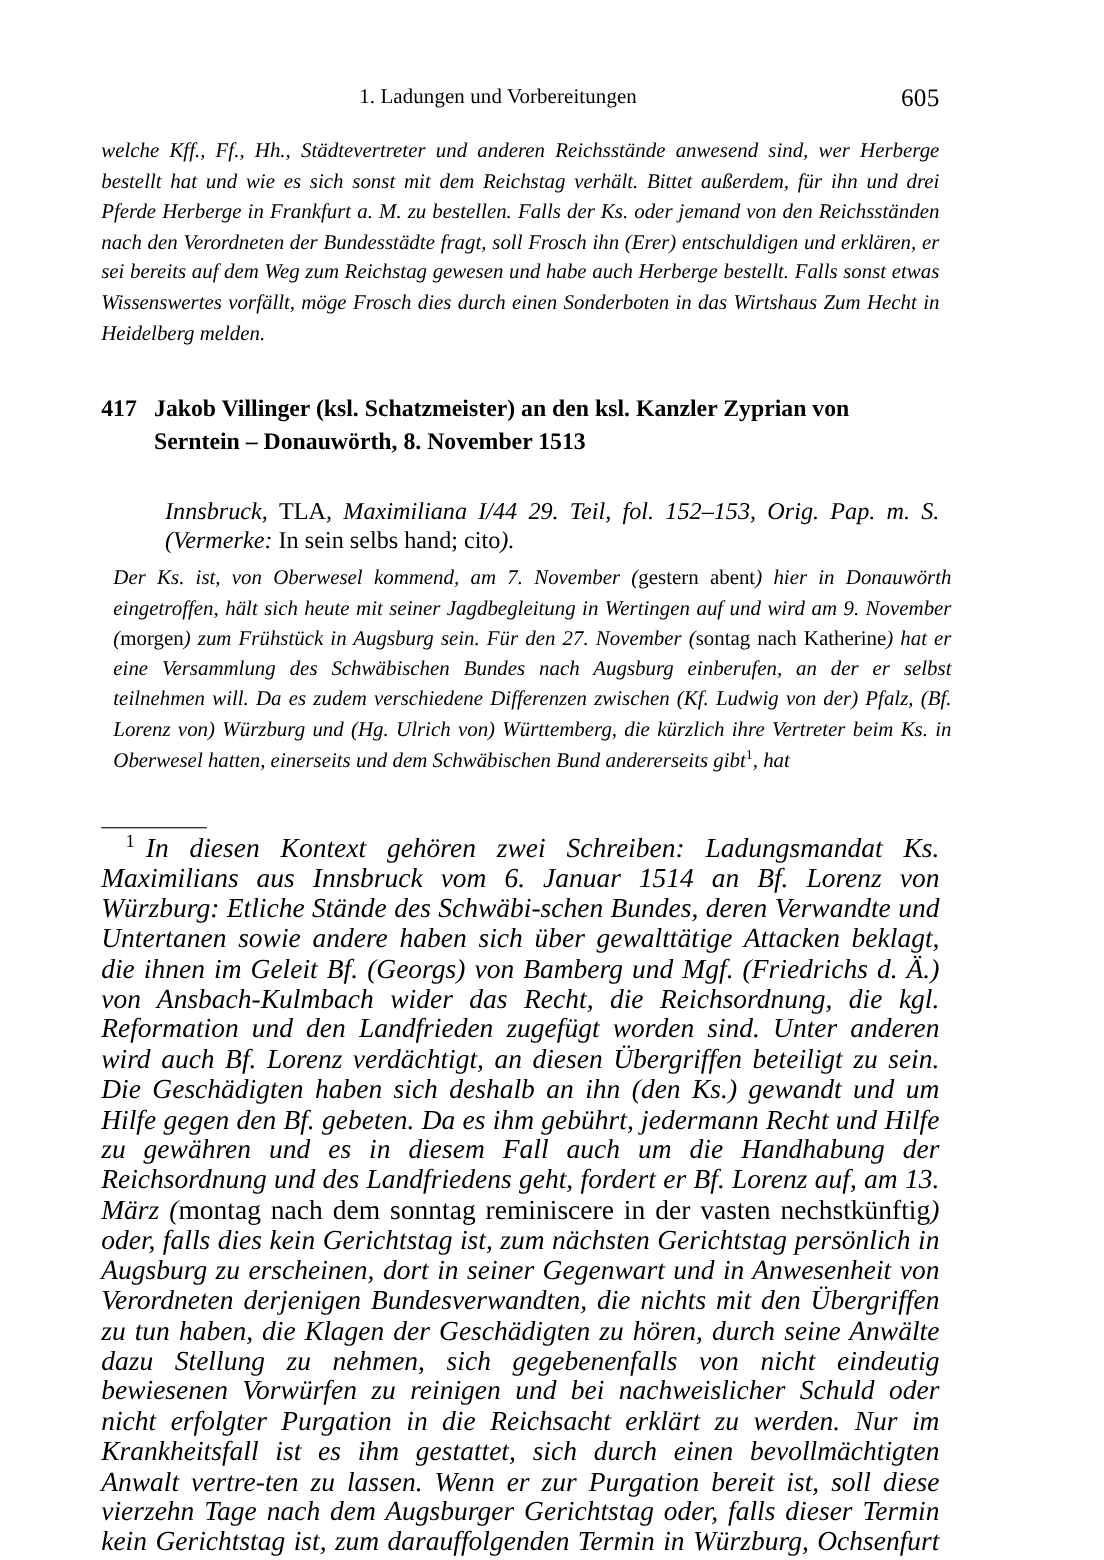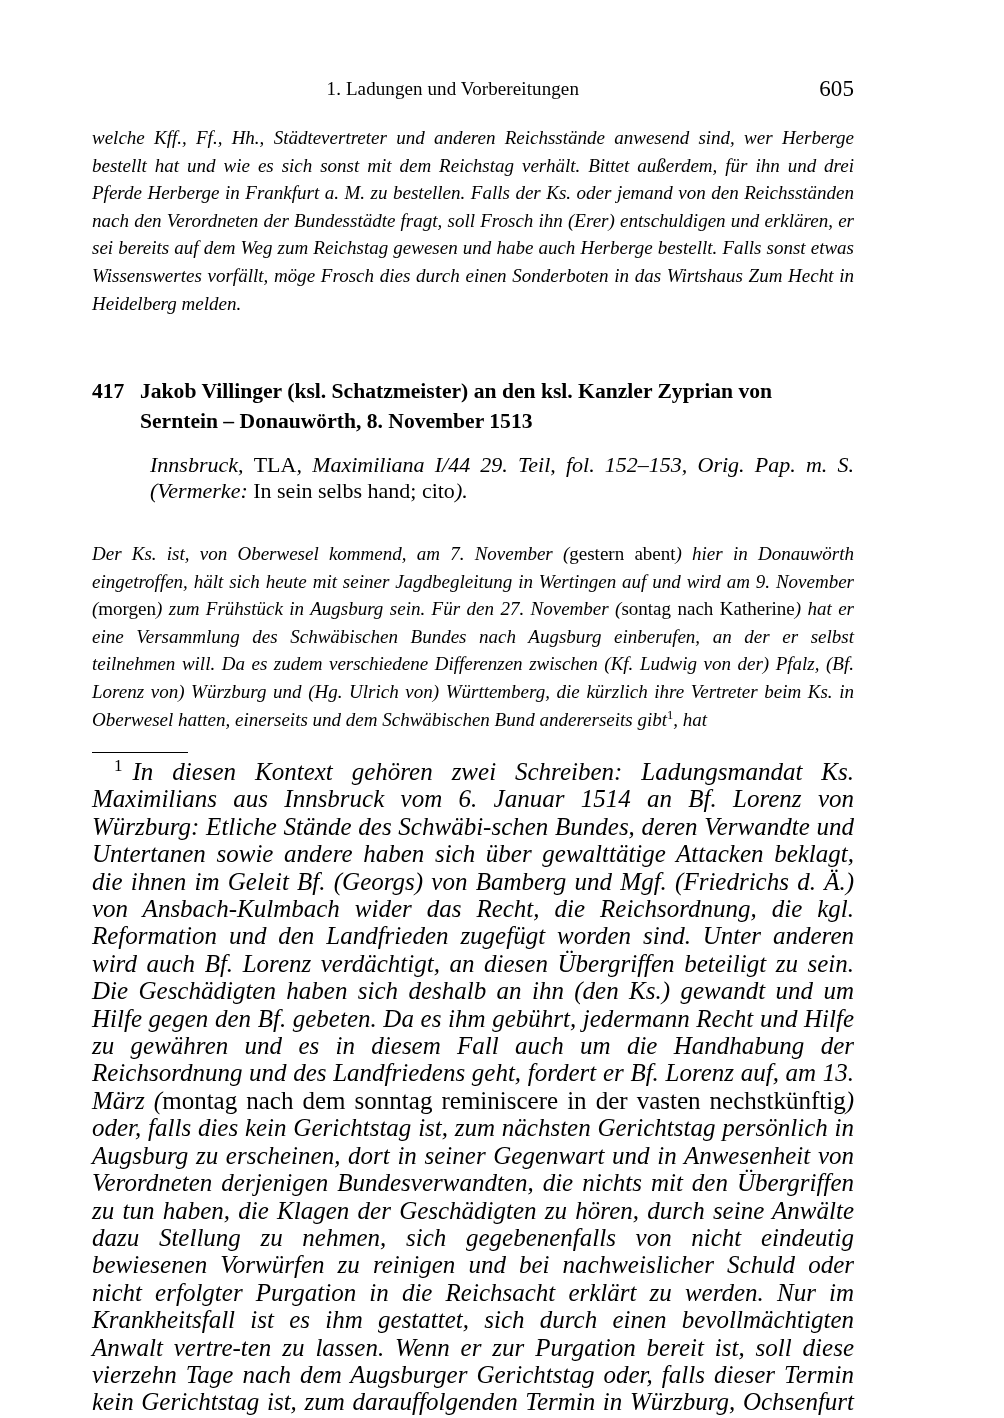--- a/index.html
+++ b/index.html
@@ -65,21 +65,21 @@
   .intro-para {
     position: absolute;
     top: 124px;
     left: 0;
     width: 762px;
   }
 
   
   .entry-heading {
     position: absolute;
-    top: 376px;
+    top: 356px;
     left: 0;
     width: 762px;
     font-weight: bold;
     font-size: 21.6px;
     line-height: 30px;
   }
   .entry-heading .eh-num {
     position: absolute;
     left: 0;
     top: 0;
@@ -100,23 +100,22 @@
     font-size: 22px;
     line-height: 26px;
     text-align: justify;
   }
   .citation .rm { font-style: normal; }
 
   
   .regest {
     position: absolute;
     top: 512px;
-    left: 0;
+    left: 11px;
     width: 762px;
-    margin-top: 28px;
   }
   sup.fn {
     font-style: normal;
     font-size: 0.66em;
     vertical-align: super;
     line-height: 0;
   }
 
   
   .fn-rule {

